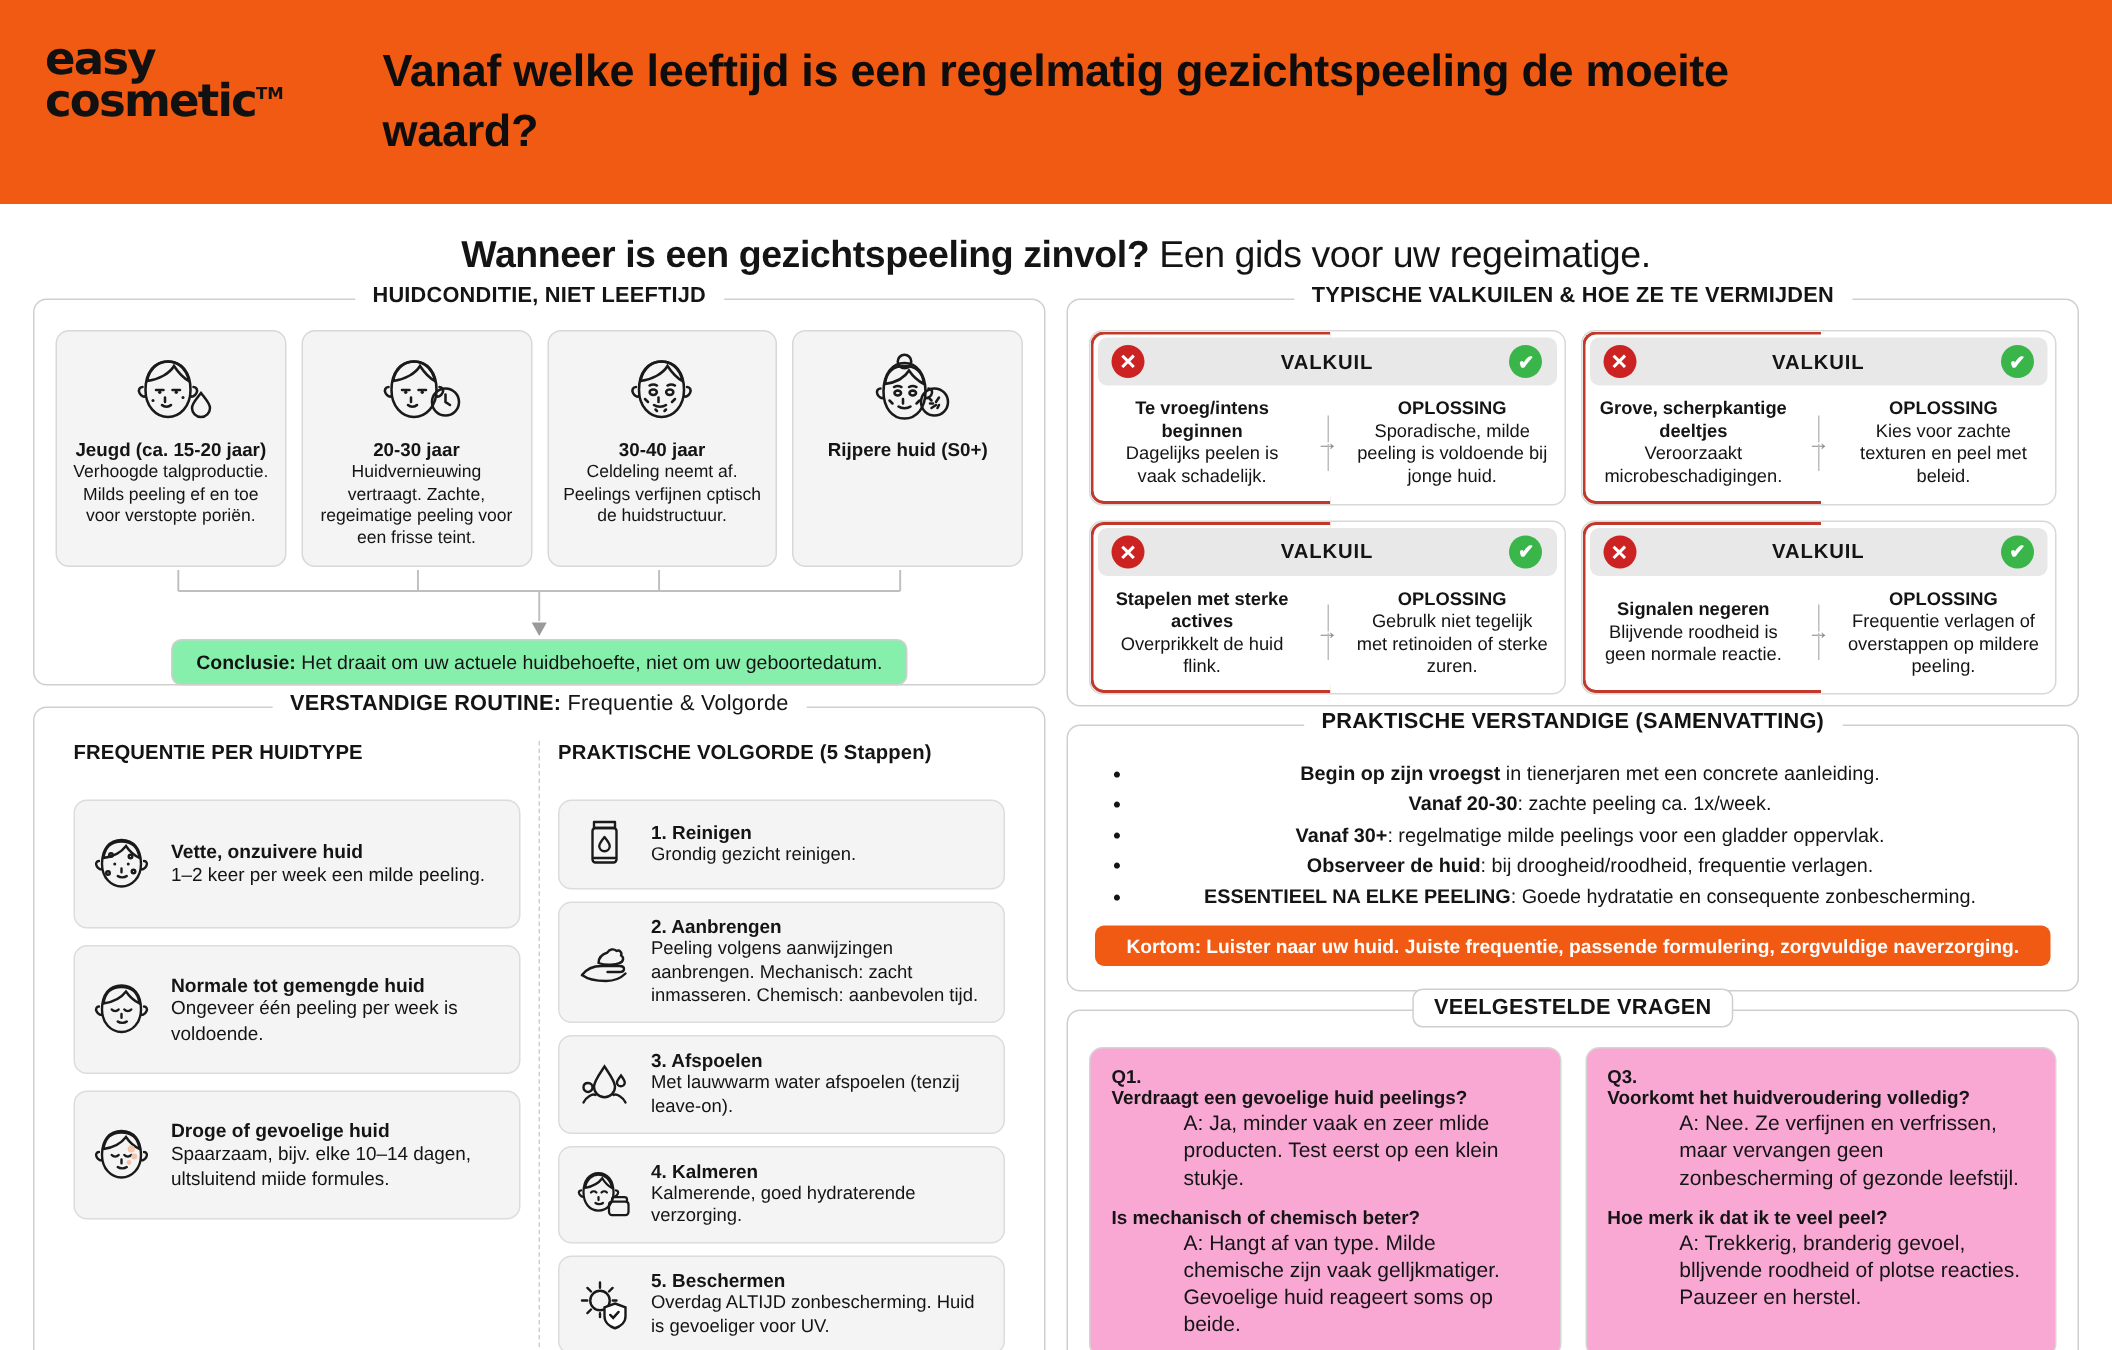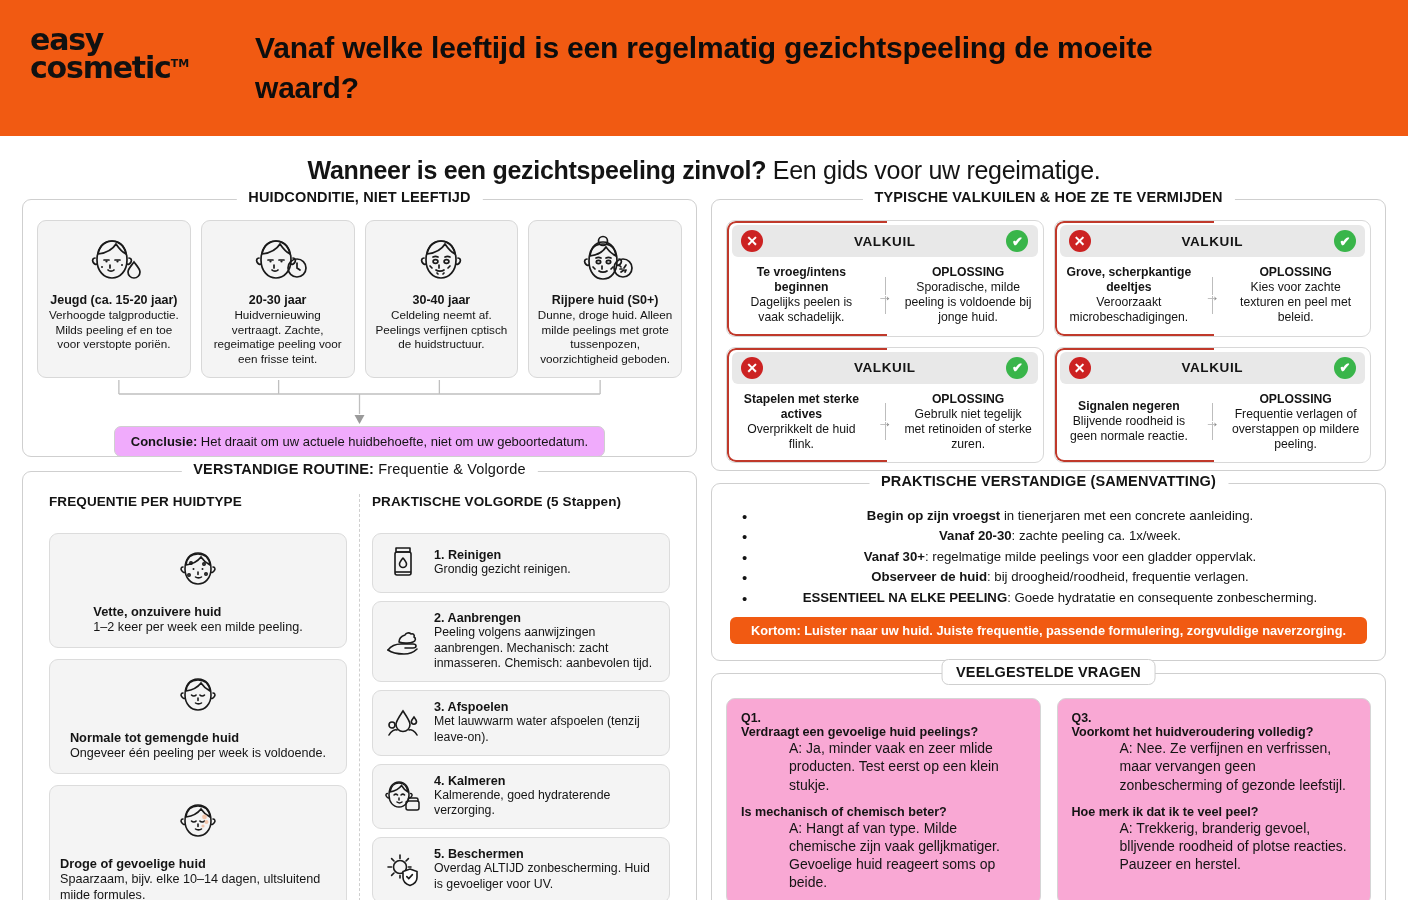--- a/index.html
+++ b/index.html
@@ -101,21 +101,21 @@
   }
   .age-icon { height: 58px; display: flex; align-items: center; justify-content: center; margin-bottom: 4px; }
   .age-title { font-size: 12.5px; font-weight: 700; margin-bottom: 1px; }
   .age-desc { font-size: 11.7px; line-height: 1.26; }
 
   
   .connector { position: relative; height: 46px; margin-top: 2px; }
   .connector svg { position: absolute; inset: 0; width: 100%; height: 100%; }
   .conclusion-wrap { display: flex; justify-content: center; }
   .conclusion {
-    background: #f0abfc;
+    background: #86efac;
     border: 1px solid #cfcfcf;
     border-radius: 7px;
     padding: 7px 16px;
     font-size: 13px;
   }
   .conclusion b { font-weight: 700; }
 
   
   .routine-body { display: flex; gap: 0; }
   .routine-col { flex: 1; padding: 0 12px; }
@@ -129,21 +129,20 @@
   .skin-card {
     background: #f4f4f4;
     border: 1px solid #dcdcdc;
     border-radius: 9px;
     padding: 12px 10px;
     display: flex;
     align-items: center;
     gap: 12px;
     margin-bottom: 11px;
     min-height: 86px;
-    flex-direction: column;
   }
   .skin-card:last-child { margin-bottom: 0; }
   .skin-txt-t { font-size: 12.8px; font-weight: 700; }
   .skin-txt-d { font-size: 12.6px; line-height: 1.28; }
 
   .step-card {
     background: #f4f4f4;
     border: 1px solid #dcdcdc;
     border-radius: 9px;
     padding: 9px 10px;
@@ -338,21 +337,20 @@
                 <ellipse cx="30.5" cy="30" rx="2.2" ry="1.6"></ellipse>
                 <ellipse cx="40.5" cy="30" rx="2.2" ry="1.6"></ellipse>
                 <path d="M34 34v3M31 39c2 1.5 6 1.5 8 0"></path>
                 <path d="M25 35l2 2M45 35l-2 2"></path>
                 <circle cx="55" cy="36" r="9"></circle>
                 <path d="M51 33l2 2M58 33l-2 3M53 40l3-2M57 40l1-2M52 37h2"></path>
               </g>
             </svg>
           </div>
           <div class="age-title">Rijpere huid (S0+)</div>
-          <div class="age-desc">Dunne, droge huid. Alleen milde peelings met grote tussenpozen, voorzichtigheid geboden.</div>
         </div>
       </div>
 
       <div class="connector">
         <svg viewBox="0 0 646 46" preserveAspectRatio="none">
           <g stroke="#bfbfbf" stroke-width="1.3" fill="none">
             <path d="M82 0 v14 M242 0 v14 M403 0 v14 M564 0 v14"></path>
             <path d="M82 14 H564"></path>
             <path d="M323 14 v20"></path>
           </g>

